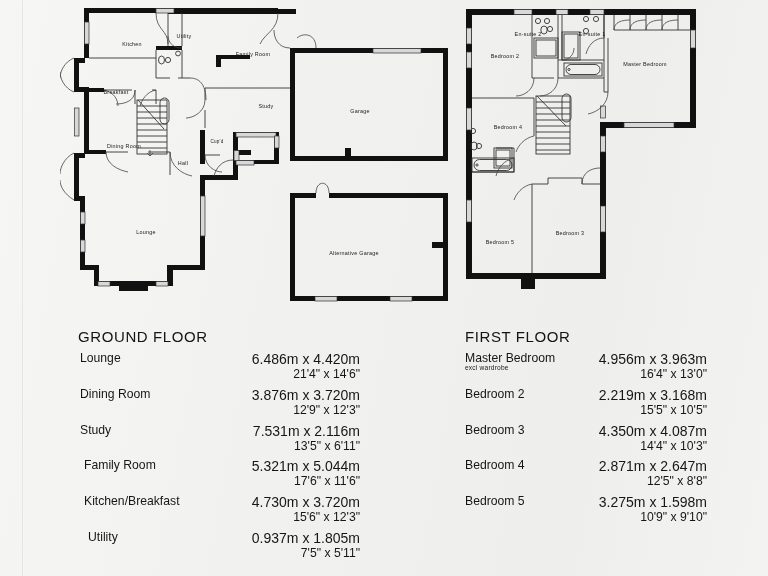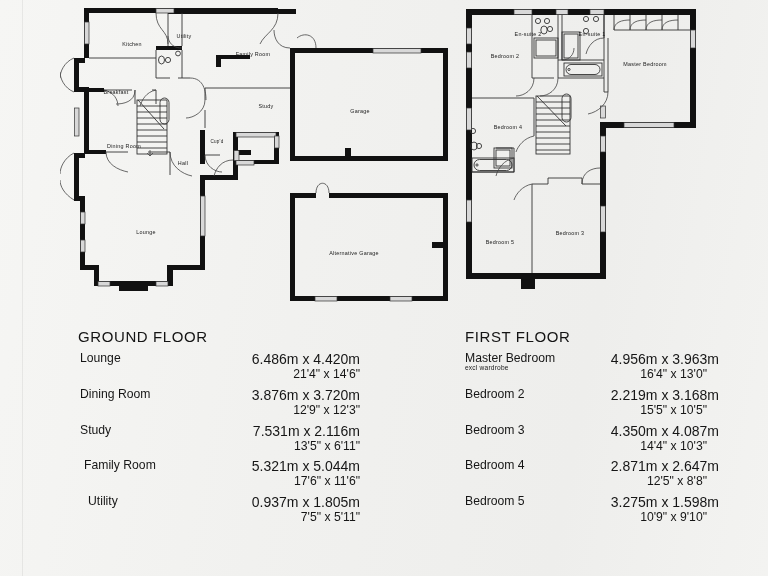--- a/index.html
+++ b/index.html
@@ -82,21 +82,21 @@
     top: 16px;
     font-size: 12.2px;
     color: #161616;
     white-space: nowrap;
     text-align: right;
   }
   #sched-ground .r-name { left: 2px; }
   #sched-ground .r-metric { right: 68px; }
   #sched-ground .r-imp    { right: 68px; }
   #sched-first .r-name { left: 0px; }
-  #sched-first .r-metric { right: 36px; }
+  #sched-first .r-metric { right: 48px; }
   #sched-first .r-imp    { right: 48px; }
 
   
   .indent-1 { padding-left: 4px; }
   .indent-2 { padding-left: 8px; }
 </style>
 </head>
 <body>
 
 <div id="page">
@@ -427,20 +427,25 @@
       <span class="r-name">Study</span>
       <span class="r-metric">7.531m x 2.116m</span>
       <span class="r-imp">13'5" x 6'11"</span>
     </div>
     <div class="sched-row">
       <span class="r-name indent-1">Family Room</span>
       <span class="r-metric">5.321m x 5.044m</span>
       <span class="r-imp">17'6" x 11'6"</span>
     </div>
     <div class="sched-row">
+      <span class="r-name indent-1">Kitchen/Breakfast</span>
+      <span class="r-metric">4.730m x 3.720m</span>
+      <span class="r-imp">15'6" x 12'3"</span>
+    </div>
+    <div class="sched-row">
       <span class="r-name indent-2">Utility</span>
       <span class="r-metric">0.937m x 1.805m</span>
       <span class="r-imp">7'5" x 5'11"</span>
     </div>
   </div>
 
   <div id="sched-first" class="schedule">
     <div class="sched-title">FIRST FLOOR</div>
 
     <div class="sched-row">

